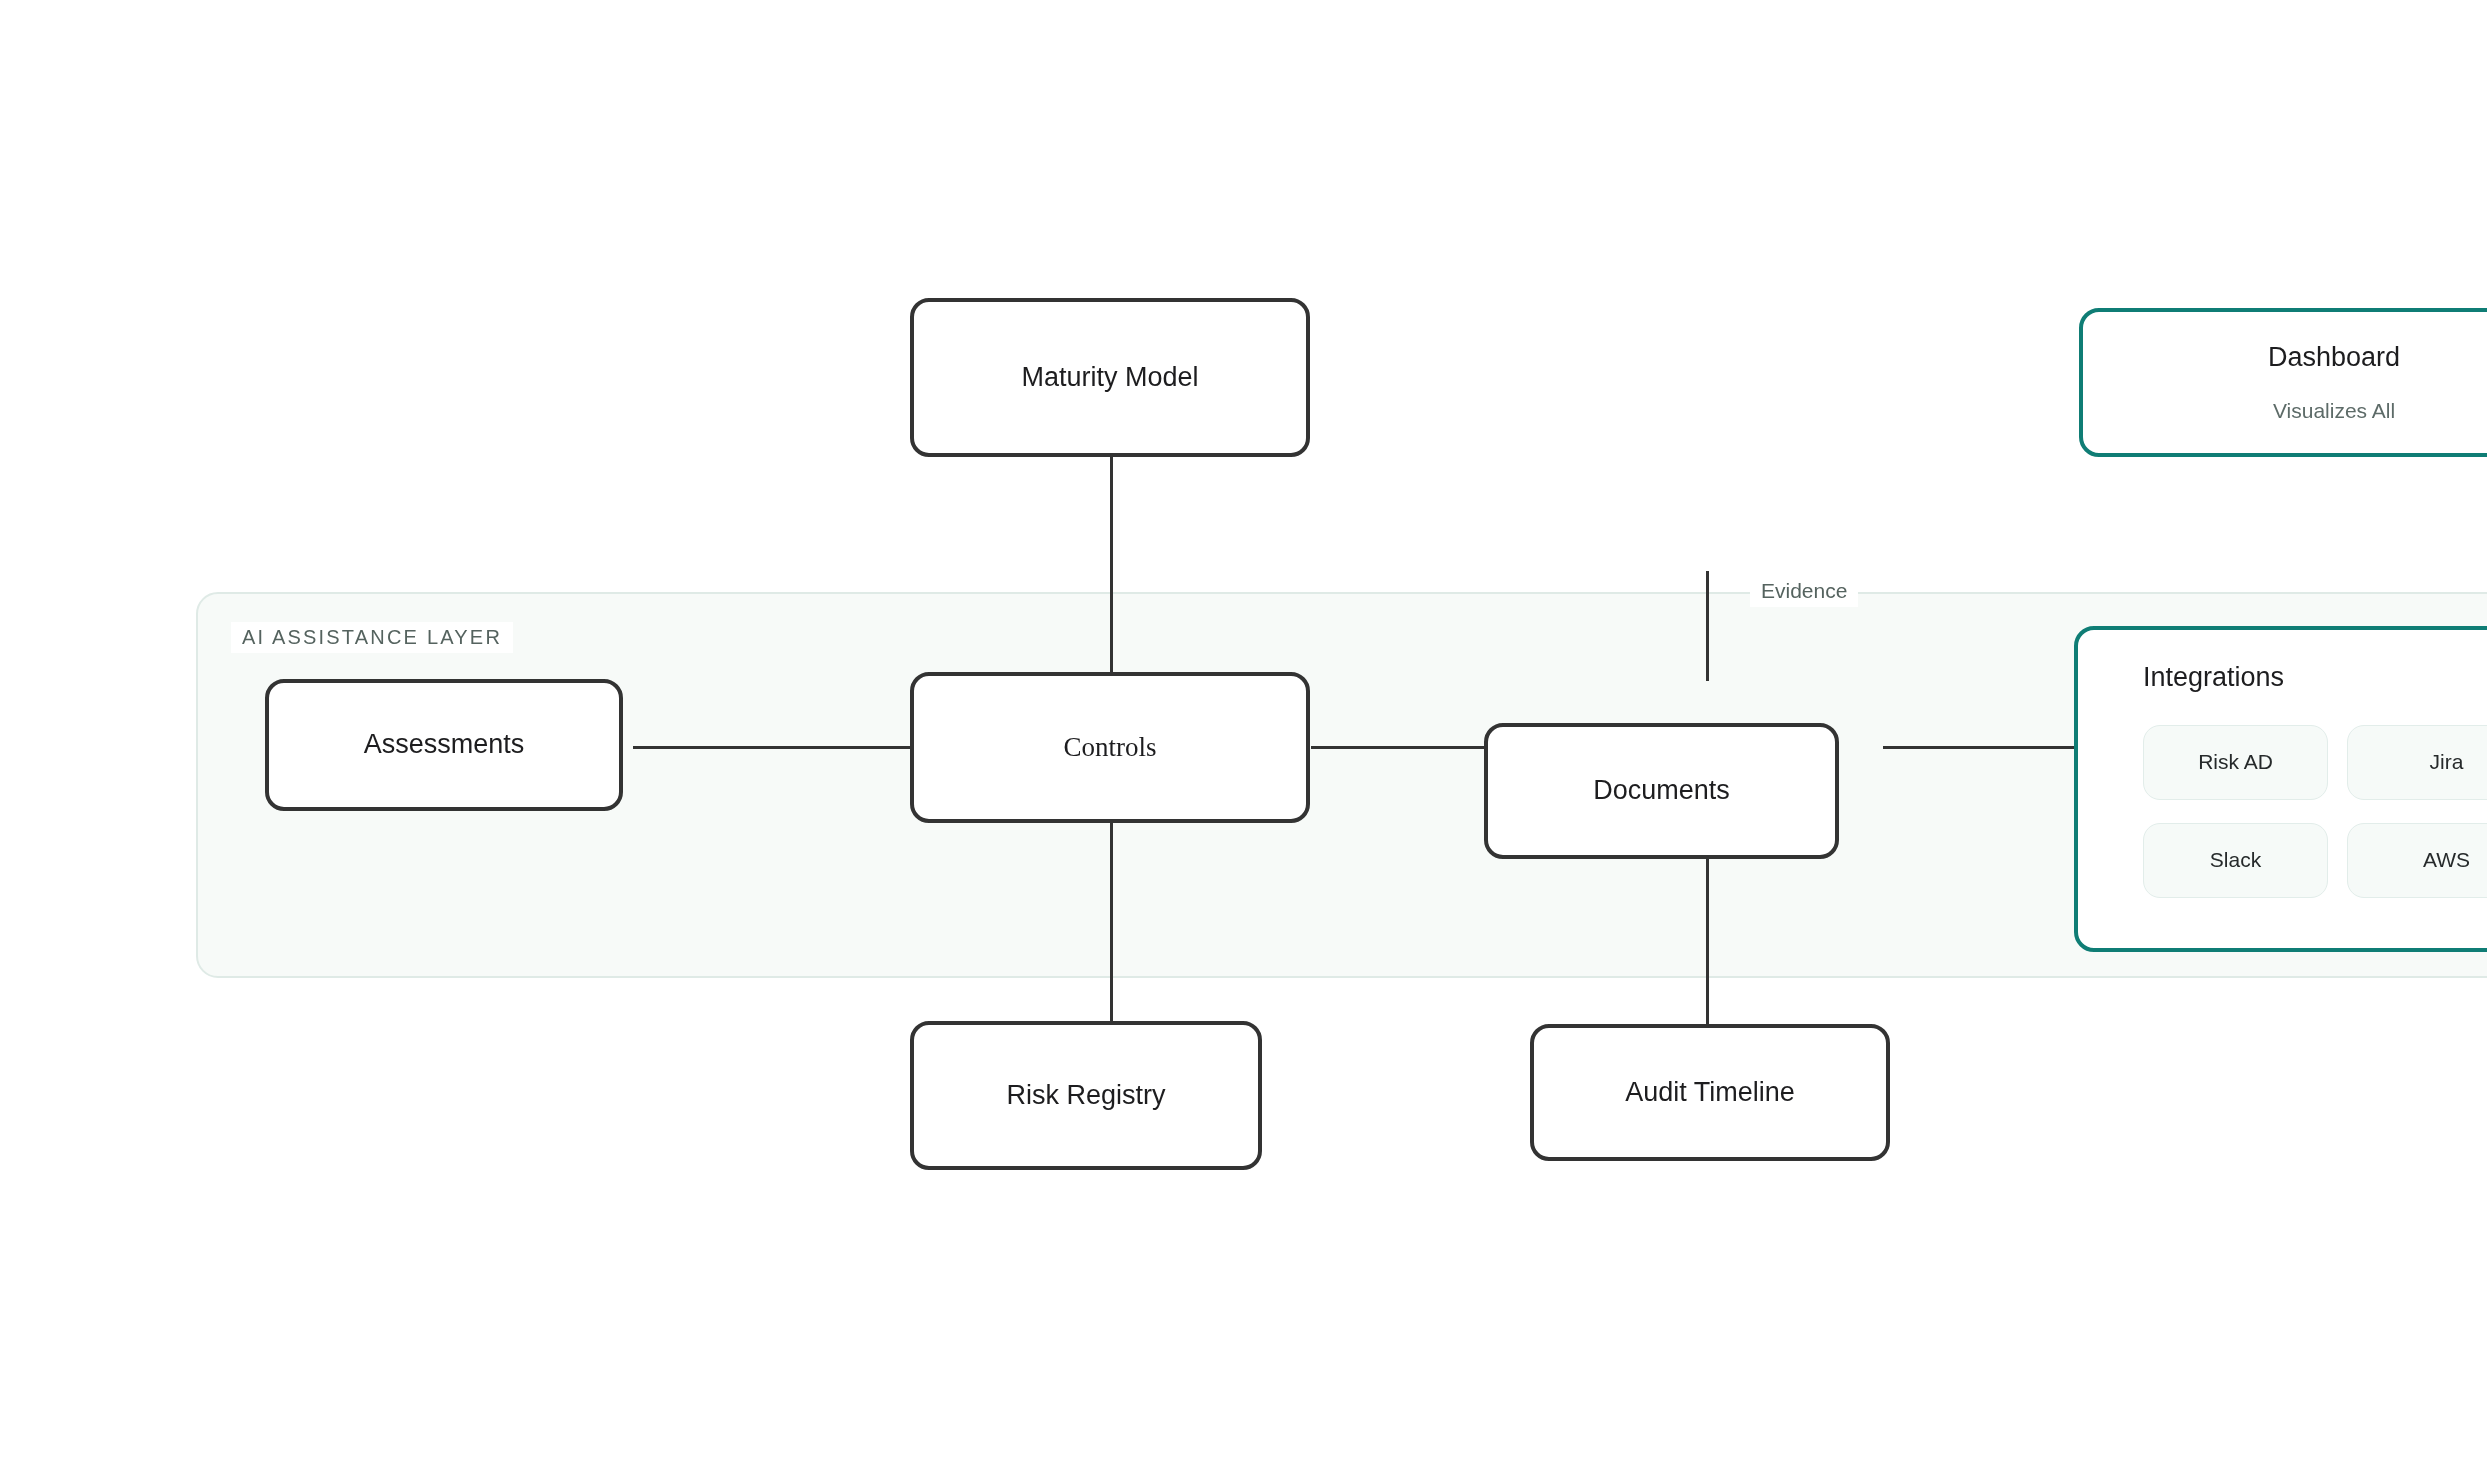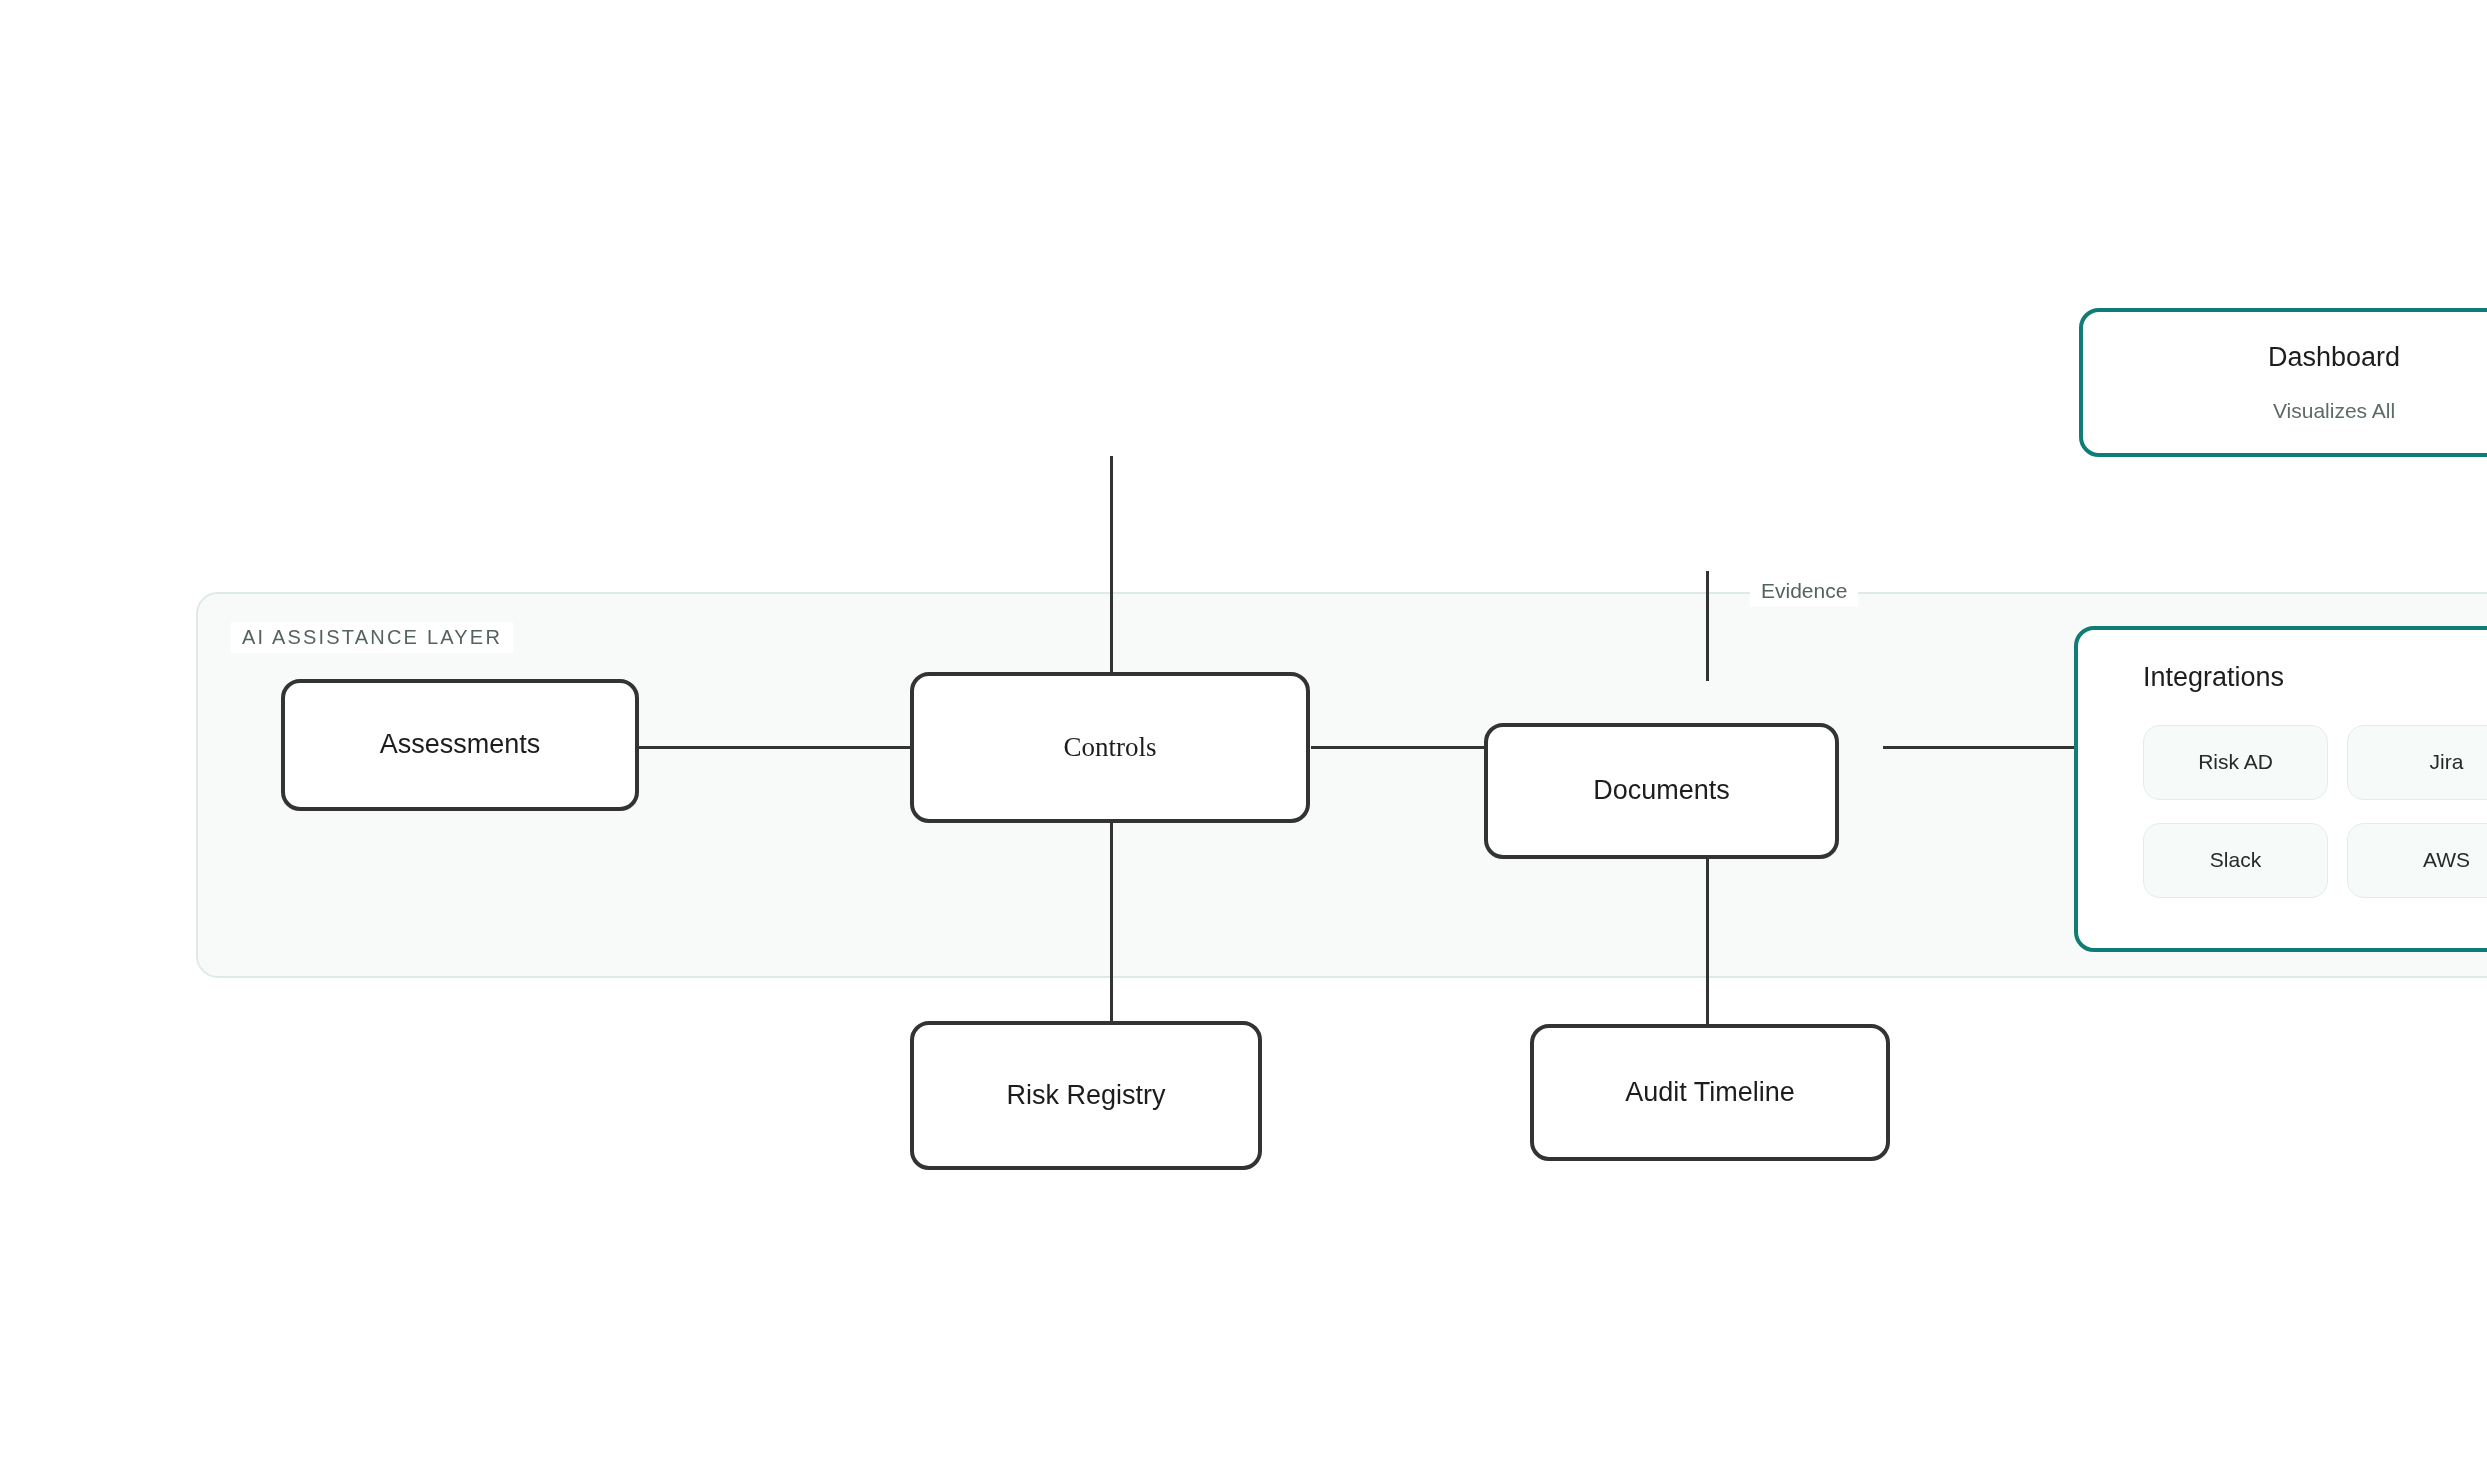--- a/index.html
+++ b/index.html
@@ -187,22 +187,25 @@
   <div class="edge h" style="left:1883px; top:746px; width:194px;"></div>
 
   <div class="edge v" style="left:1110px; top:821px; height:201px;"></div>
 
   <div class="edge v" style="left:1706px; top:816px; height:209px;"></div>
 
   <div id="ai-layer-label">AI ASSISTANCE LAYER</div>
 
   <div id="evidence-label">Evidence</div>
 
-
-  <div class="node" style="left:281px; top:679px; width:358px; height:132px;">
+  <div class="node" style="left:910px; top:298px; width:400px; height:159px;">
+    <span class="node-title">Maturity Model</span>
+  </div>
+
+  <div class="node" style="left:265px; top:679px; width:358px; height:132px;">
     <span class="node-title">Assessments</span>
   </div>
 
   <div class="node" style="left:910px; top:672px; width:400px; height:151px;font-family:Liberation Serif, serif;">
     <span class="node-title">Controls</span>
   </div>
 
   <div class="node" style="left:1484px; top:679px; width:355px; height:136px;margin-top:44px;">
     <span class="node-title">Documents</span>
   </div>

